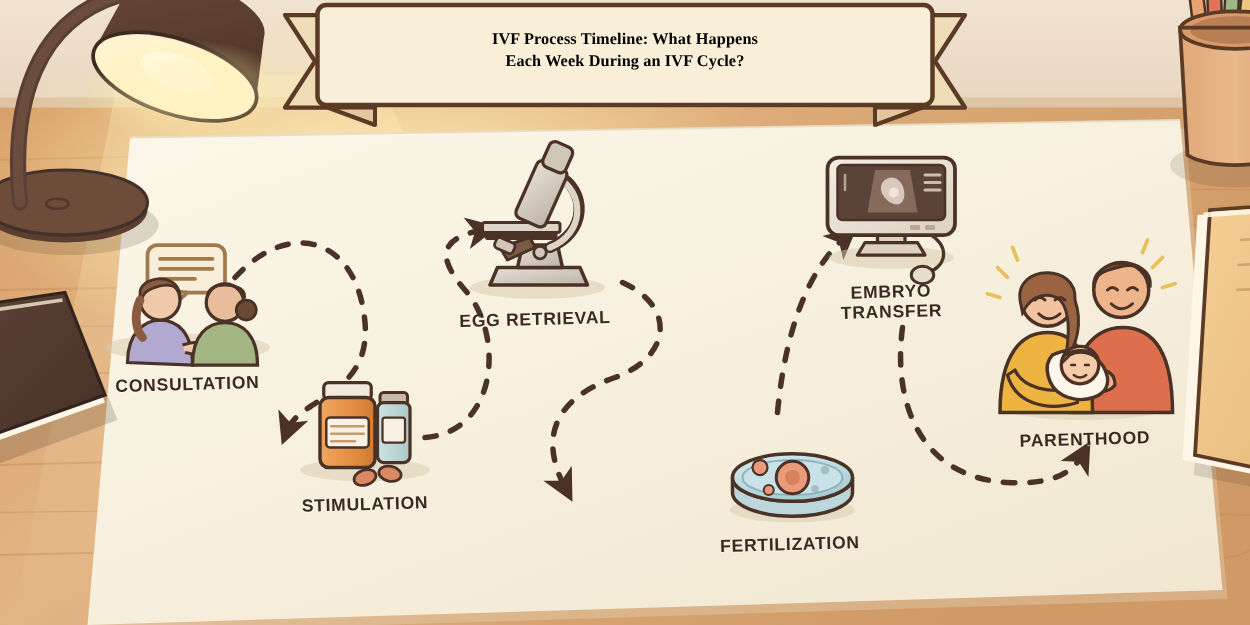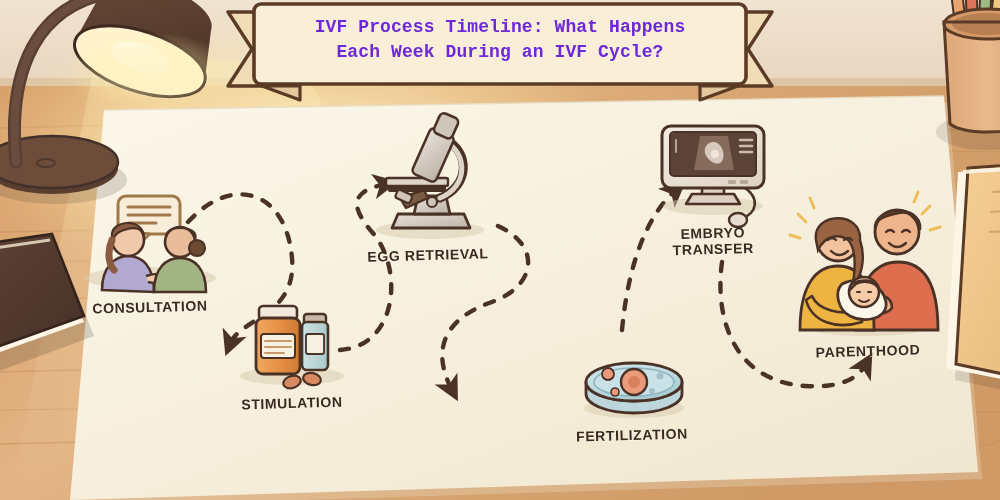--- a/index.html
+++ b/index.html
@@ -21,23 +21,23 @@
     text-align:center;
     line-height:1.12;
     transform:translate(-50%,0) rotate(-1.6deg);
     text-shadow:0 1px 0 rgba(255,252,240,.55);
     pointer-events:none;
   }
   .title-wrap{
     position:absolute;left:500px;top:40px;
     transform:translate(-50%,-50%);
     width:470px;text-align:center;
-    font-weight:700;font-size:18px;line-height:1.38;
-    color:#6d28d9;
-    font-family:Liberation Mono, monospace;
+    font-weight:700;font-size:13px;line-height:1.38;
+    color:#000000;
+    font-family:Liberation Serif, serif;
     letter-spacing:.1px;
     white-space:pre-line;
   }
 </style>
 </head>
 <body>
 
 <div class="scene">
 
   <svg class="layer" viewBox="0 0 1000 500" width="1000" height="500">

